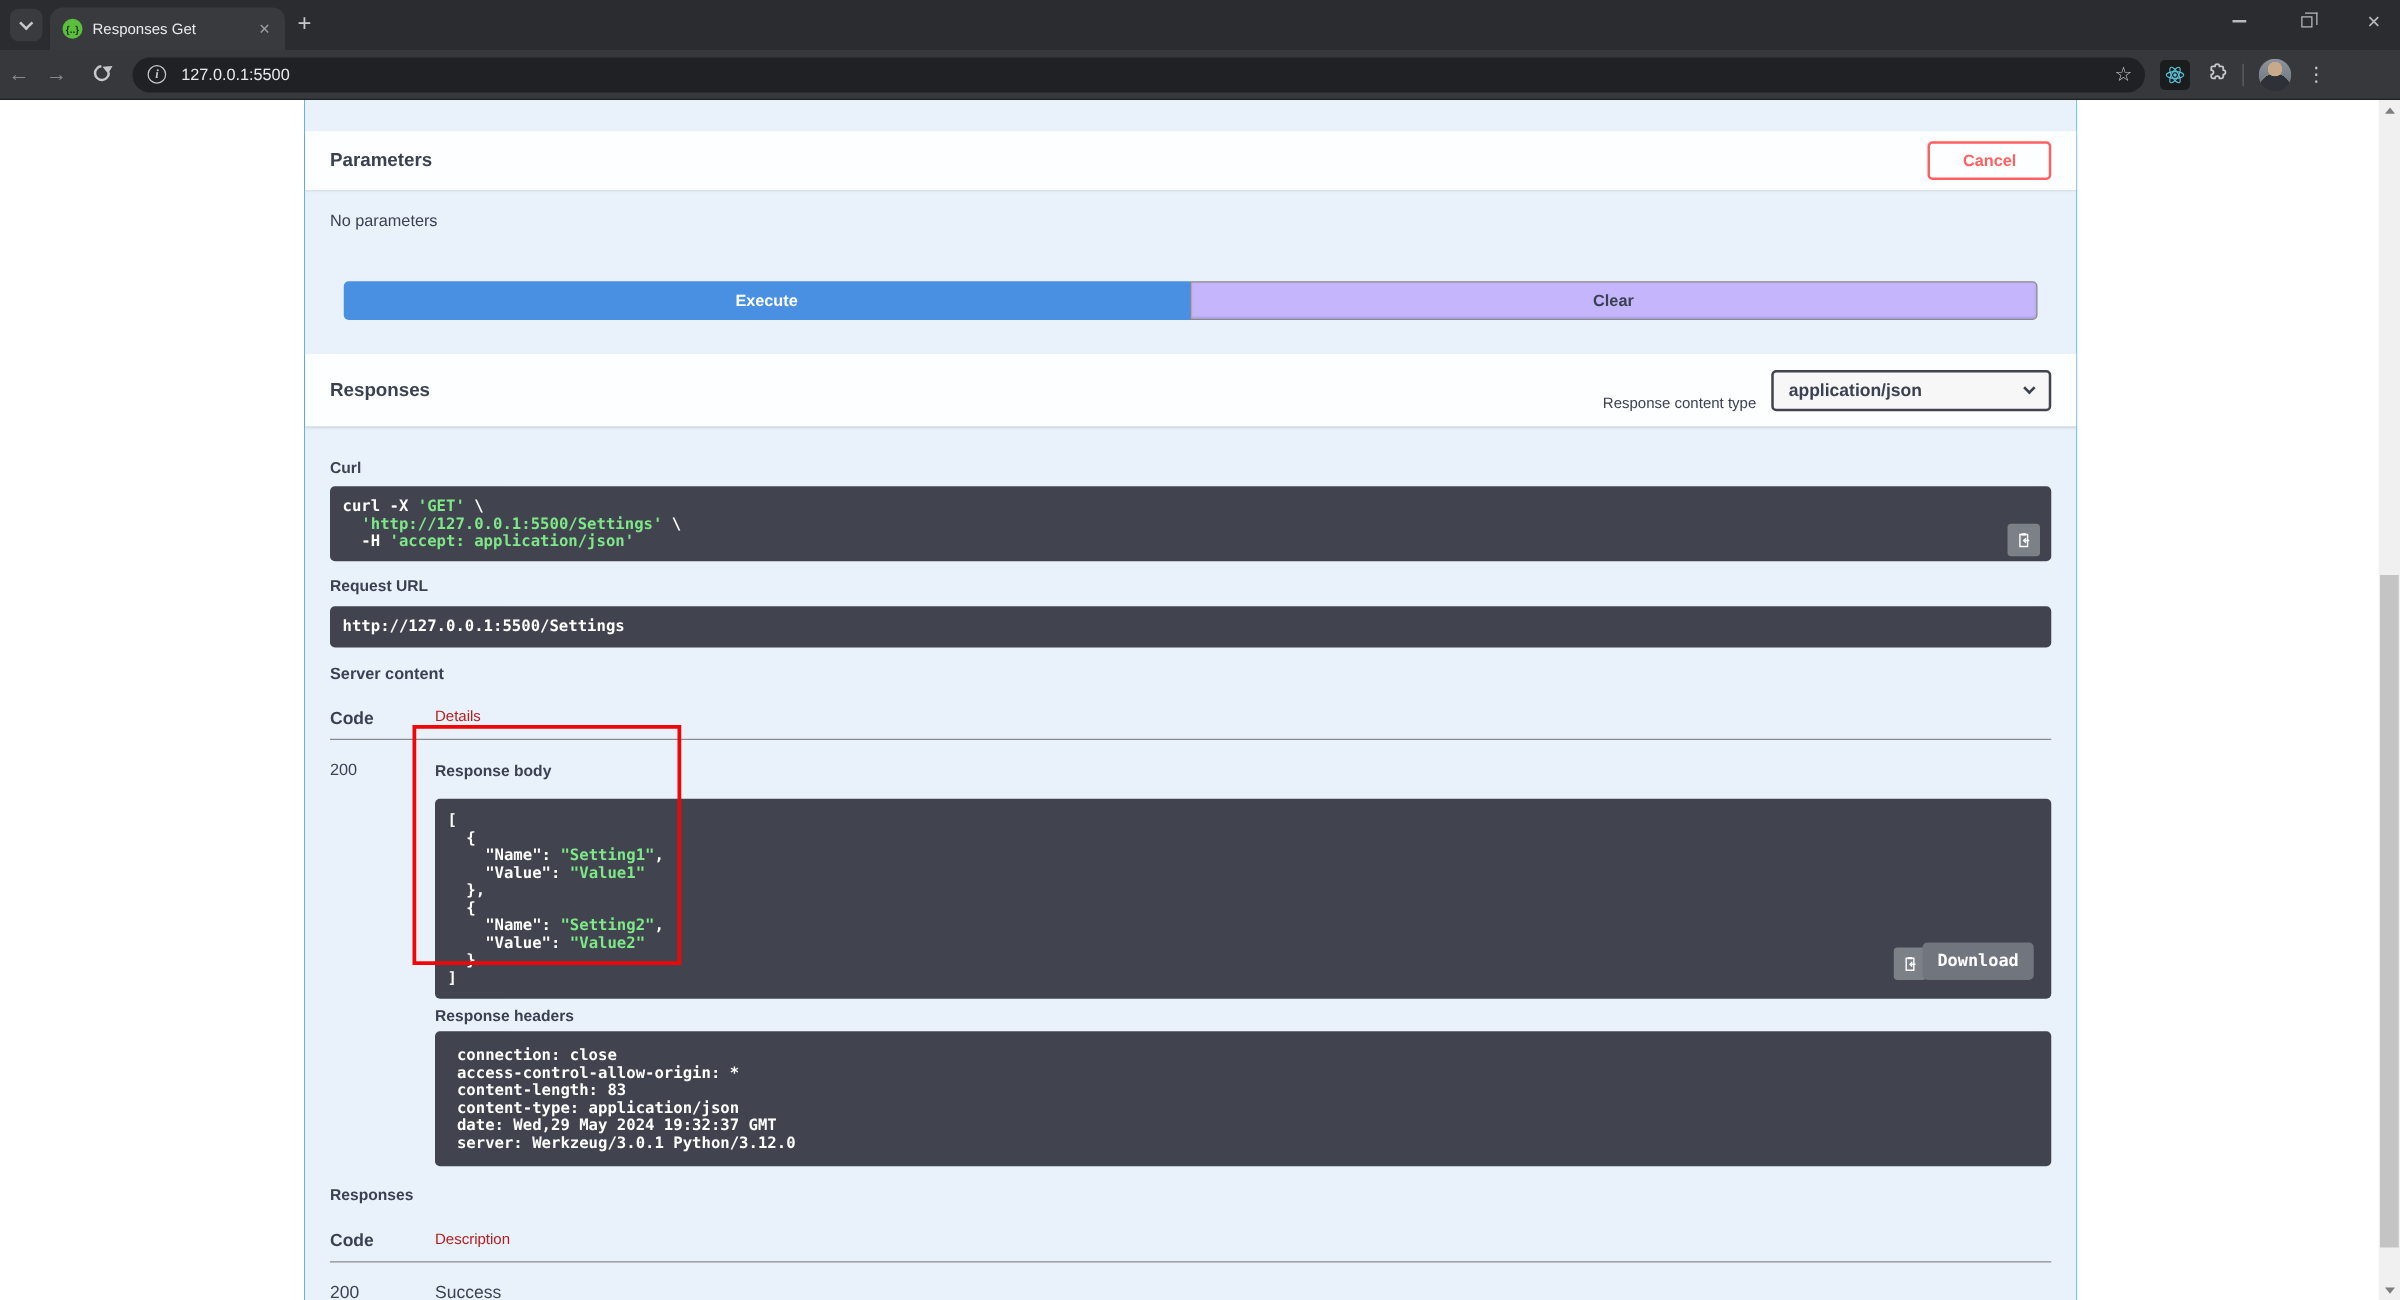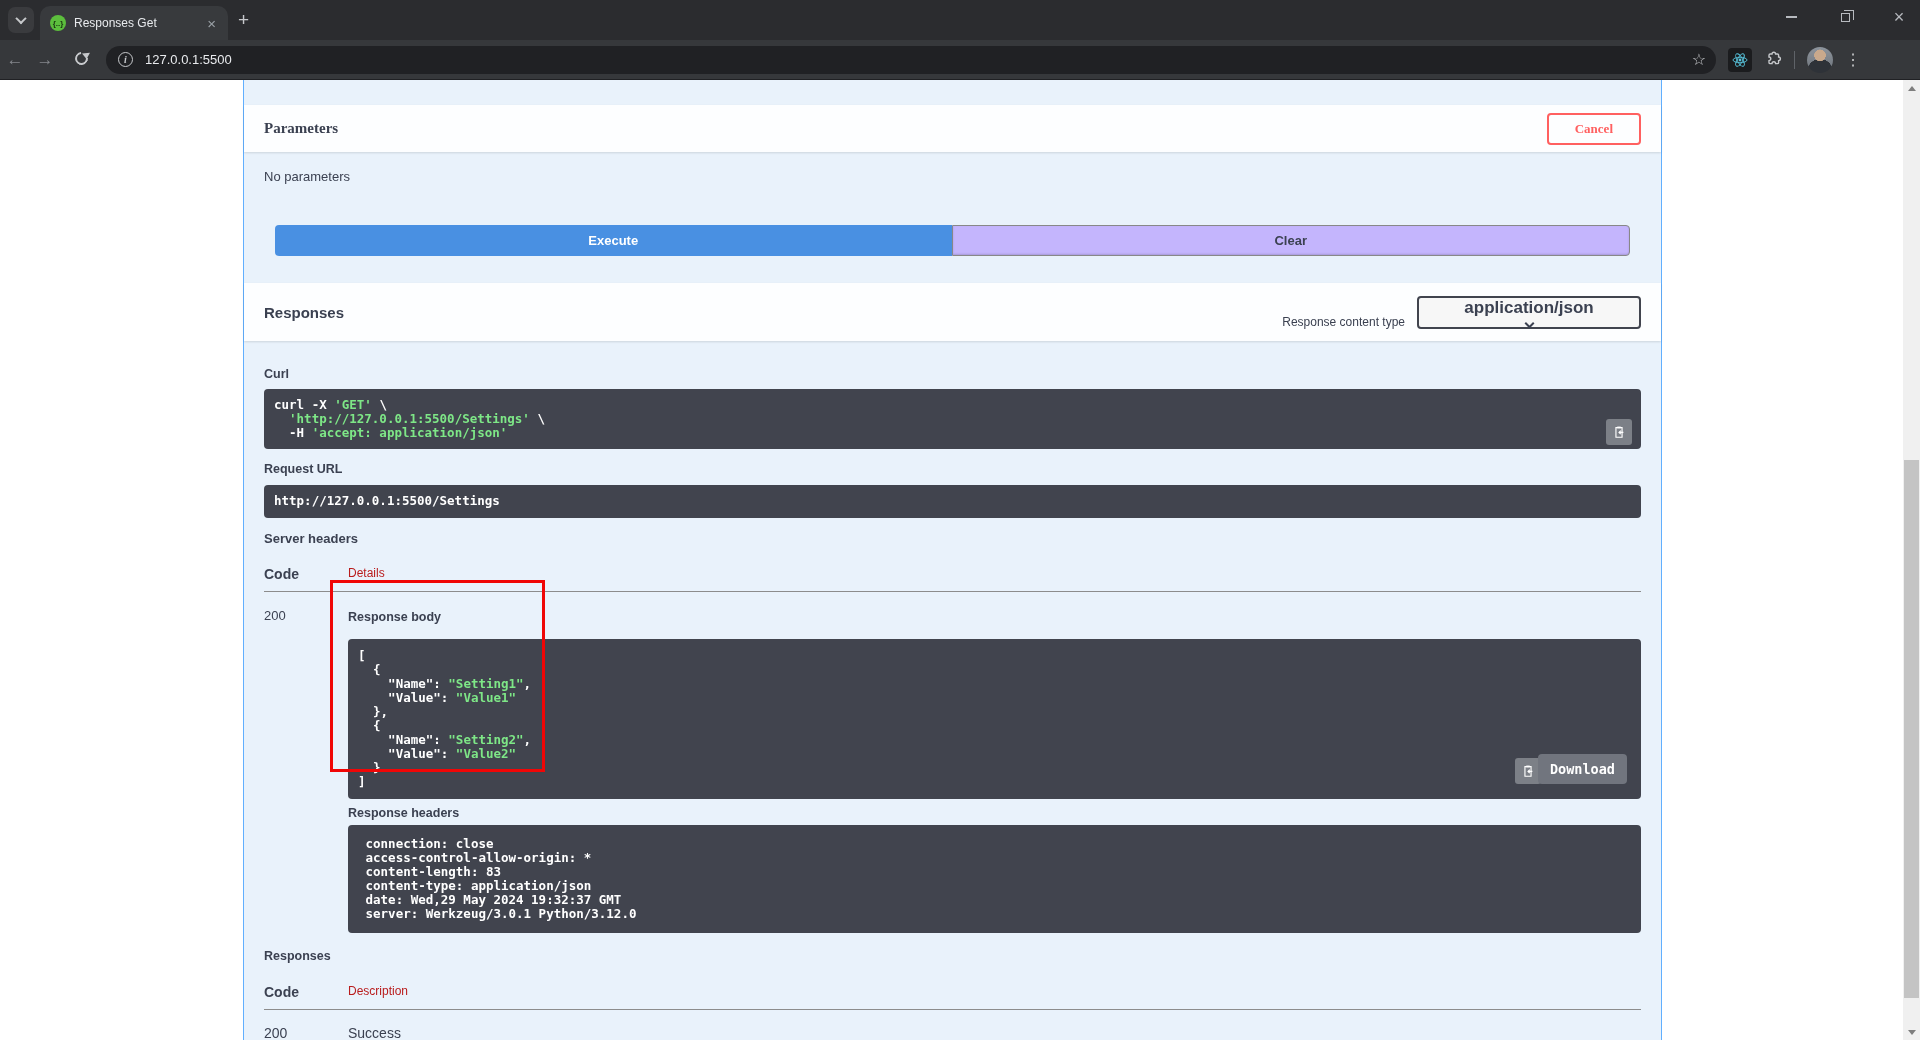--- a/index.html
+++ b/index.html
@@ -52,39 +52,39 @@
   .kebab { color:#c6c8cb; font-size:16px; cursor:pointer; margin-right:10px; }
 
   
   .page { position:relative; height:960px; background:#fff; overflow:hidden; }
 
   .opblock { position:absolute; left:243px; top:0; width:1419px; height:1024px; background:#e9f2fb;
              border:1px solid #61affe; border-top:none; border-radius:0 0 4px 4px; color:#3b4151; }
 
   .sec-header { background:rgba(255,255,255,.9); box-shadow:0 1px 2px rgba(0,0,0,.12);
                 display:flex; align-items:center; justify-content:space-between; padding:0 20px; }
-  .sec-header.params { height:47px; margin-top:25px;font-family:Liberation Serif, serif; }
+  .sec-header.params { height:47px; margin-top:25px; }
   .sec-header.resp { height:58px; margin-top:27px; }
   .sec-title { font-size:15px; font-weight:bold; color:#3b4151; }
   .btn-cancel { border:2px solid #ff6060; color:#ff6060; background:transparent; border-radius:4px;
                 font-size:13px; font-weight:bold; padding:6px 26px; cursor:pointer; font-family:inherit; }
 
   .no-params { font-size:13px; padding:17px 20px 0; color:#3b4151; }
 
   .exec-row { display:flex; margin:41px 31px 0; height:31px; }
   .btn-execute { flex:1; background:#4990e2; border:none; color:#fff; font-weight:bold; font-size:13px;
                  border-radius:4px 0 0 4px; cursor:pointer; font-family:inherit; }
   .btn-clear { flex:1; background:#c4b5fd; border:1px solid #888; color:#3b4151; font-weight:bold; font-size:13px;
                border-radius:0 4px 4px 0; cursor:pointer; font-family:inherit; box-shadow:inset 0 -1px 2px rgba(0,0,0,.15); }
 
   .ct-wrap { display:flex; align-items:flex-end; gap:12px; }
   .ct-label { font-size:12px; color:#3b4151; }
   .select-box { width:224px; height:33px; border:2px solid #41444e; border-radius:4px; background:#f7f7f7;
                 display:flex; align-items:center; justify-content:space-between; padding:0 12px;
-                font-size:17px; font-weight:bold; cursor:pointer;flex-direction:column; }
+                font-size:14px; font-weight:bold; cursor:pointer; }
   .select-box .chev2 { width:7px; height:7px; border-right:2px solid #3b4151; border-bottom:2px solid #3b4151;
                        transform:rotate(45deg); margin-top:-3px; }
 
   .resp-body { padding:0 20px; }
   .mini-label { font-size:12.5px; font-weight:600; color:#3b4151; }
   .lbl-curl { margin-top:26px; }
   .lbl-requrl { margin-top:13px; }
   .lbl-server { margin-top:13px; font-size:13px; font-weight:bold; }
 
   .codeblock { background:#41444e; border-radius:4px; color:#fff;
@@ -232,21 +232,21 @@
       <div><span class="tok-w">curl -X </span><span class="tok-g">'GET'</span><span class="tok-w"> \</span></div>
           <div><span class="tok-w">  </span><span class="tok-g">'http://127.0.0.1:5500/Settings'</span><span class="tok-w"> \</span></div>
           <div><span class="tok-w">  -H </span><span class="tok-g">'accept: application/json'</span></div>
         </div>
 
       <div class="mini-label lbl-requrl">Request URL</div>
       <div class="codeblock cb-requrl">
           <div><span class="tok-w">http://127.0.0.1:5500/Settings</span></div>
         </div>
 
-      <div class="mini-label lbl-server">Server headers</div>
+      <div class="mini-label lbl-server">Server content</div>
 
       <div class="tbl-head sr">
         <span class="col-code">Code</span>
         <span class="col-det">Details</span>
       </div>
 
       <div class="tbl-row">
         <span class="cell-code">200</span>
         <div class="cell-main">
           <div class="mini-label lbl-respbody">Response body</div>

